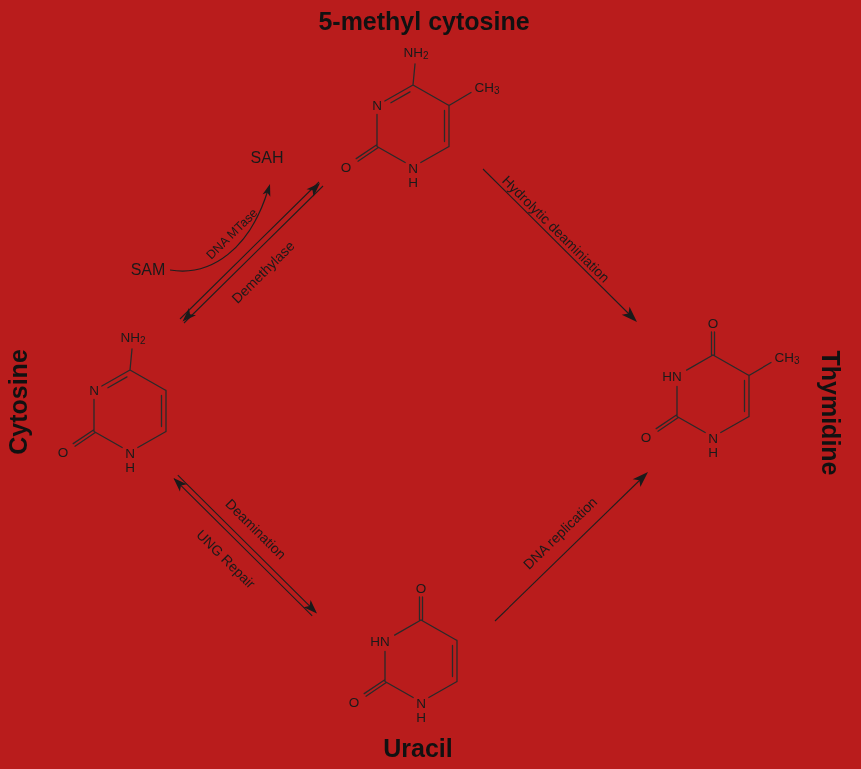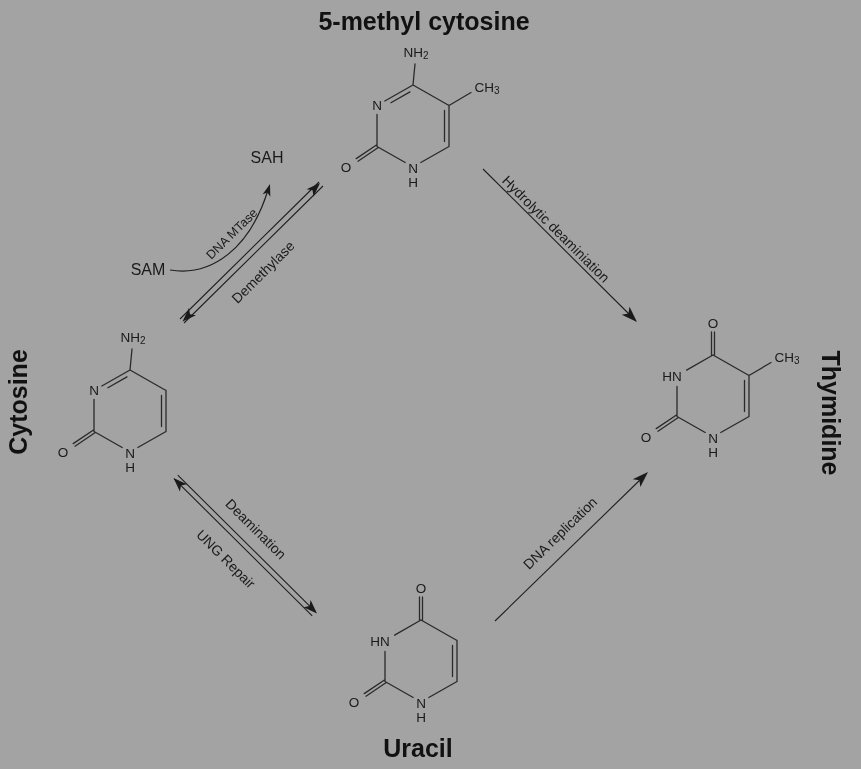--- a/index.html
+++ b/index.html
@@ -1,20 +1,20 @@
 <!DOCTYPE html>
 <html><head>
 <meta charset="utf-8">
 <style>
   html, body { margin: 0; padding: 0; background: #ffffff; }
   #canvas {
     position: relative;
     width: 861px;
     height: 769px;
-    background: #a3a3a3;
+    background: #b91c1c;
     font-family: "Liberation Sans", sans-serif;
     overflow: hidden;
   }
   svg text { fill: #1a1a1a; }
   .bond   { stroke: #2a2a2a; stroke-width: 1.3; fill: none; stroke-linecap: round; }
   .arrow-line { stroke: #1f1f1f; stroke-width: 1.1; fill: none; }
   .curve-line { stroke: #1f1f1f; stroke-width: 1.2; fill: none; }
   .dart   { fill: #1a1a1a; stroke: none; }
   .atom   { font-size: 13.5px; }
   .sub    { font-size: 10px; }

